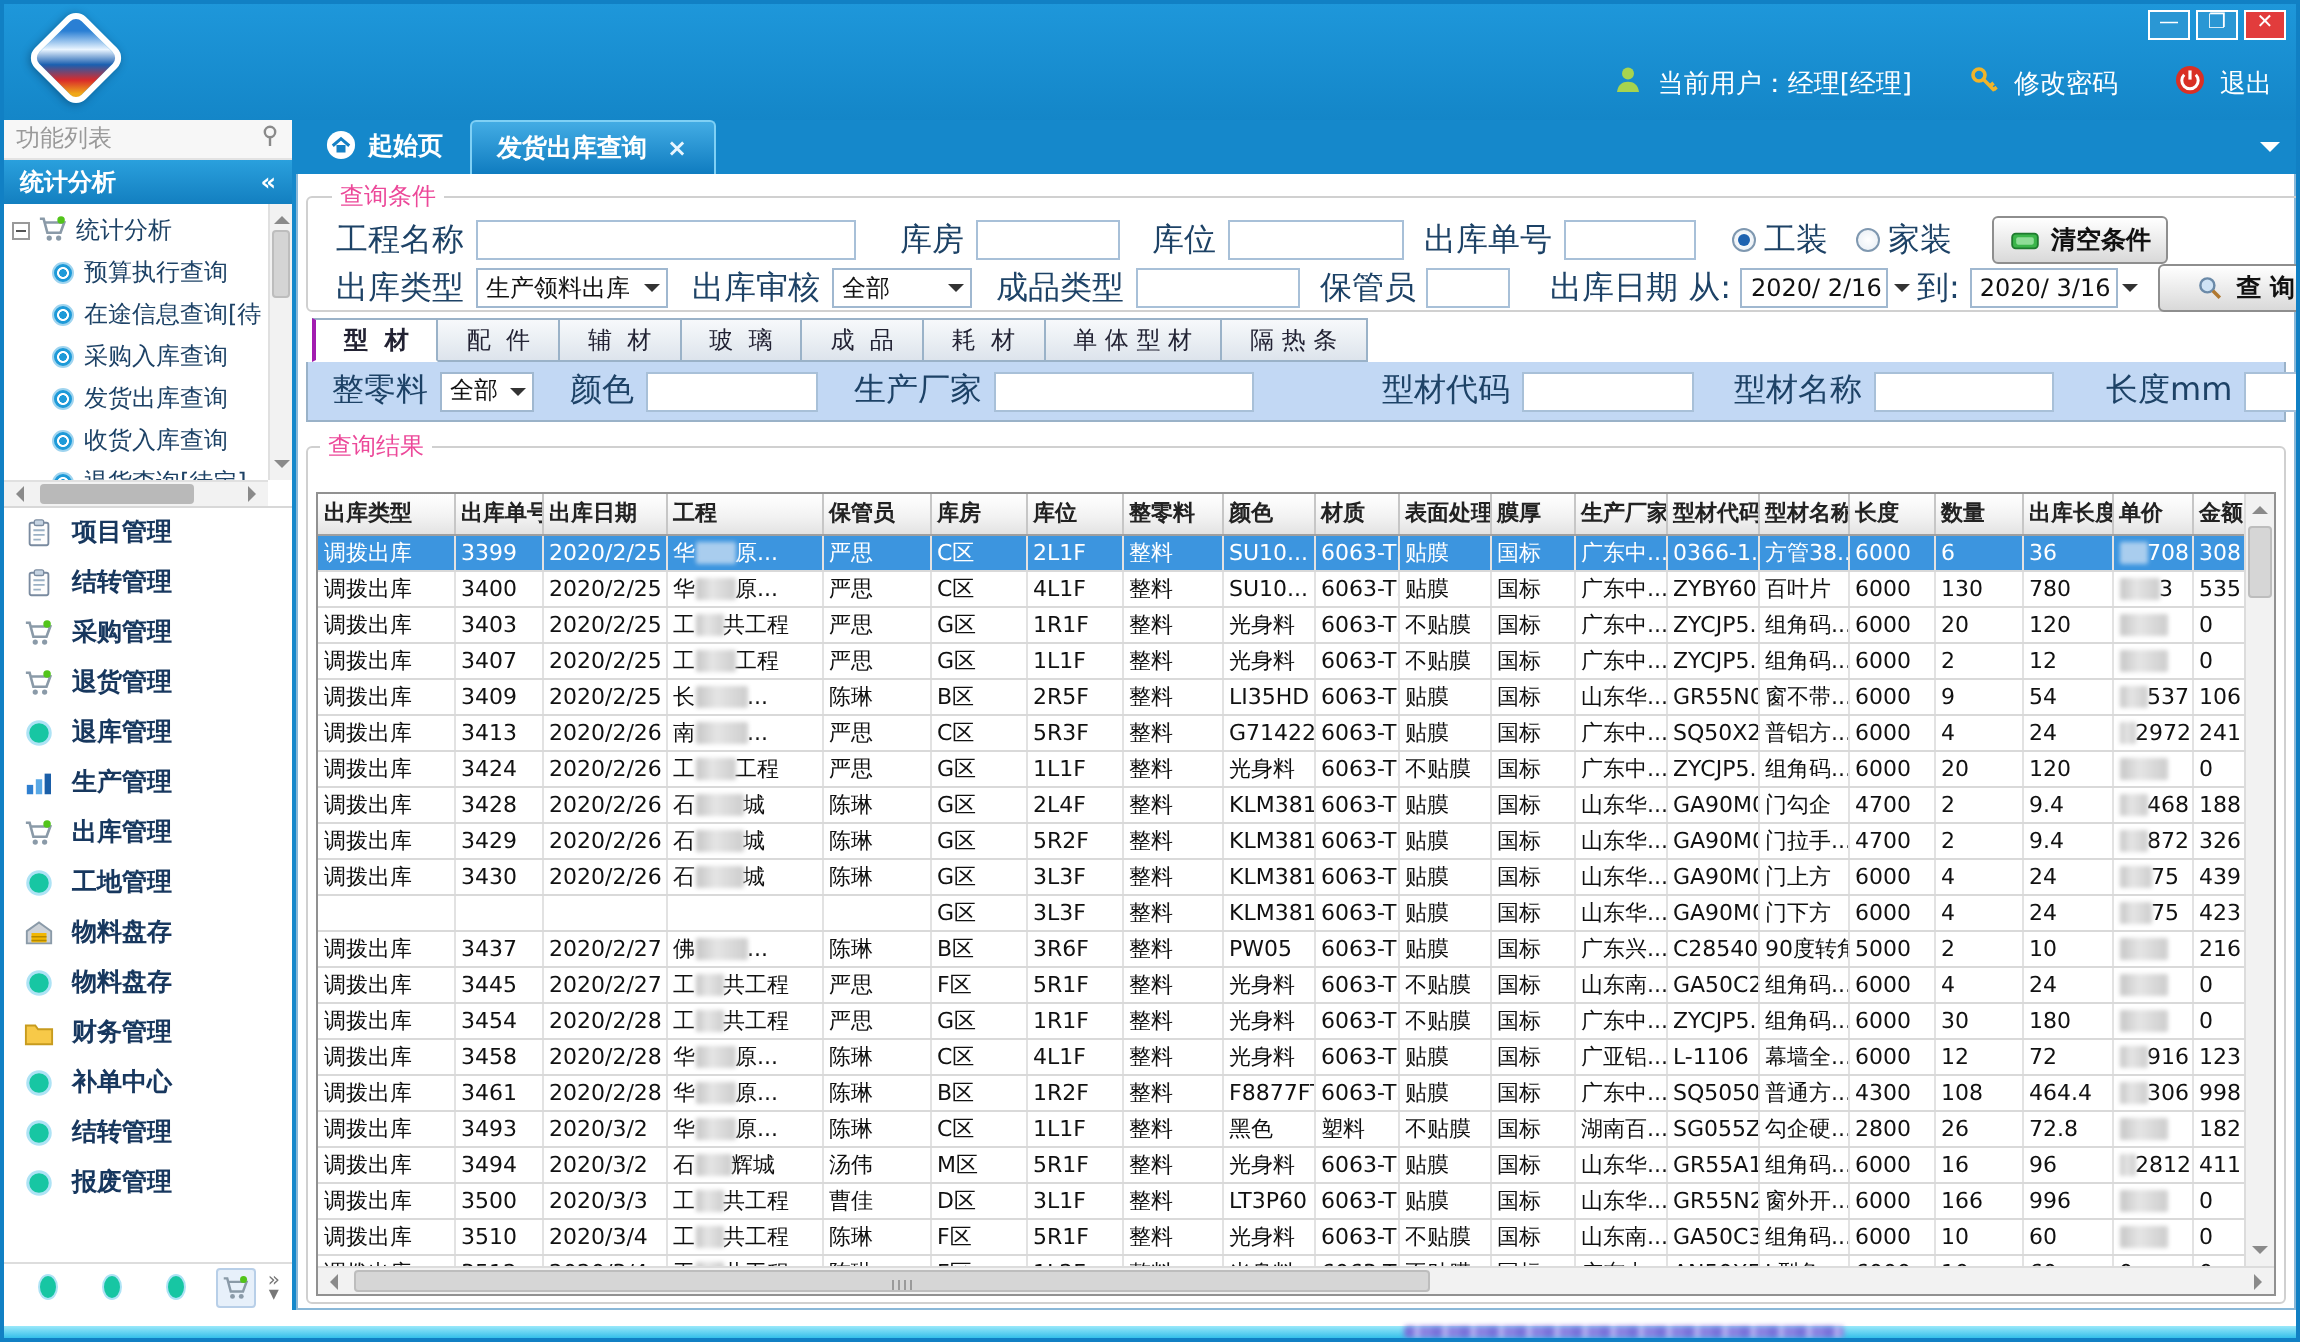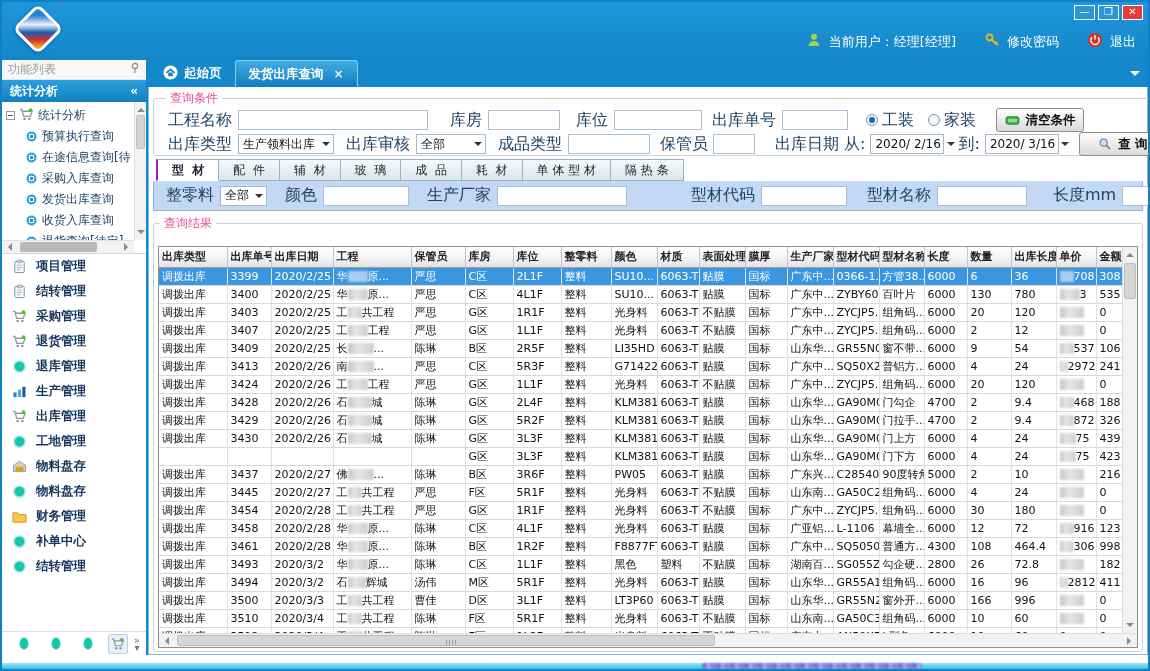--- a/index.html
+++ b/index.html
@@ -342,20 +342,28 @@
             </span>
             <span>补单中心</span>
           </div>
           <div class="nav-item">
             <span style="display: inline-flex;">
               <svg width="15" height="15" viewBox="0 0 16 16">
                 <circle cx="8" cy="8" r="6" fill="#17c6a3" stroke="#aee3f5" stroke-width="1.6"></circle>
               </svg>
             </span>
             <span>结转管理</span>
+          </div>
+          <div class="nav-item">
+            <span style="display: inline-flex;">
+              <svg width="15" height="15" viewBox="0 0 16 16">
+                <circle cx="8" cy="8" r="6" fill="#17c6a3" stroke="#aee3f5" stroke-width="1.6"></circle>
+              </svg>
+            </span>
+            <span>报废管理</span>
           </div>
         </div>
       <div class="nav-footer">
         <span class="fdot"></span>
         <span class="fdot"></span>
         <span class="fdot"></span>
         <span class="fbtn">
             <svg width="14" height="14" viewBox="0 0 16 16">
               <path d="M1 2.5h2l2 7.5h7l2-5.5H4" fill="none" stroke="#8a9aa8" stroke-width="1.4"></path>
               <circle cx="6" cy="12.8" r="1.4" fill="#8a9aa8"></circle>

